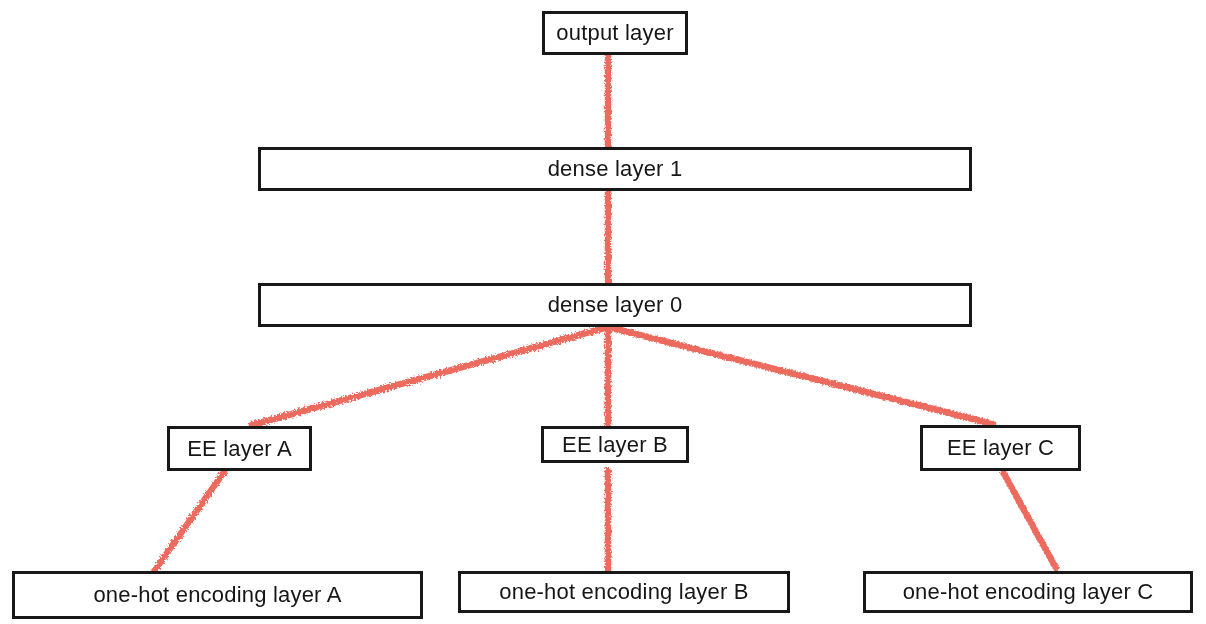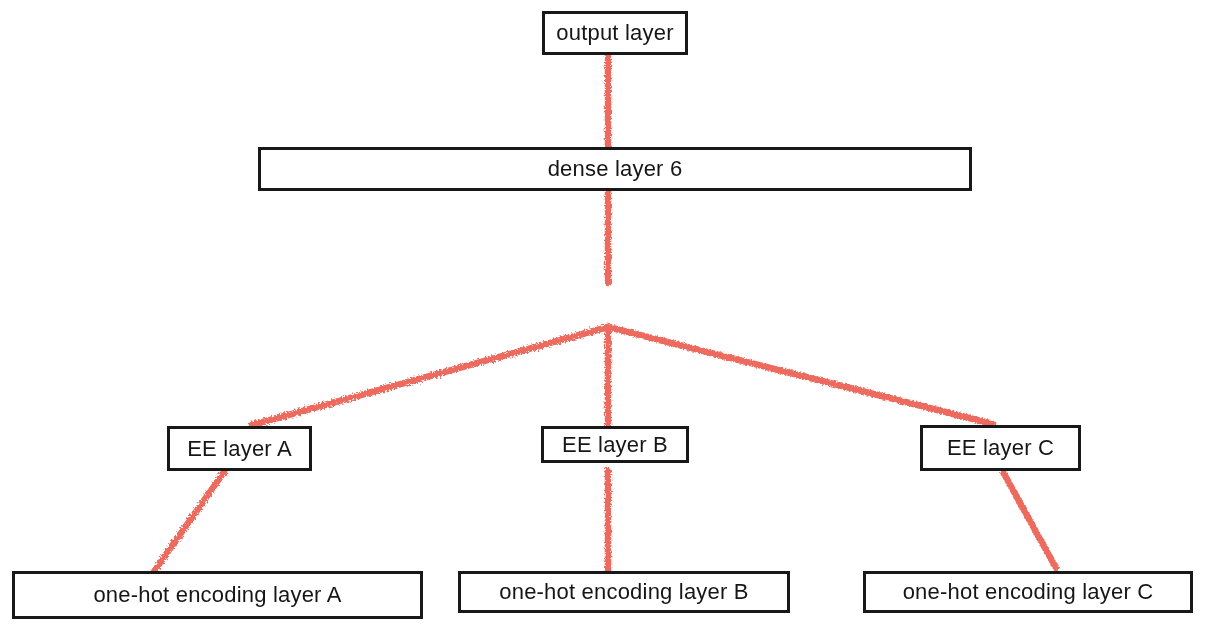--- a/index.html
+++ b/index.html
@@ -72,22 +72,23 @@
         <line x1="608" y1="327" x2="608" y2="426" class="edge" stroke="#ed6a5e"></line>
         <line x1="608" y1="327" x2="993" y2="424" class="edge" stroke="#ed6a5e"></line>
         <line x1="224" y1="472" x2="155" y2="570" class="edge" stroke="#ed6a5e"></line>
         <line x1="608" y1="471" x2="608" y2="571" class="edge" stroke="#ed6a5e"></line>
         <line x1="1003" y1="472" x2="1056" y2="568" class="edge" stroke="#ed6a5e"></line>
       </g>
   </svg>
 
   <div class="node" id="n-output">output layer</div>
 
-  <div class="node" id="n-dense1">dense layer 6</div>
+  <div class="node" id="n-dense1">dense layer 1</div>
 
+  <div class="node" id="n-dense0">dense layer 0</div>
 
   <div class="node" id="n-eea">EE layer A</div>
 
   <div class="node" id="n-eeb">EE layer B</div>
 
   <div class="node" id="n-eec">EE layer C</div>
 
   <div class="node" id="n-oha">one-hot encoding layer A</div>
 
   <div class="node" id="n-ohb">one-hot encoding layer B</div>

